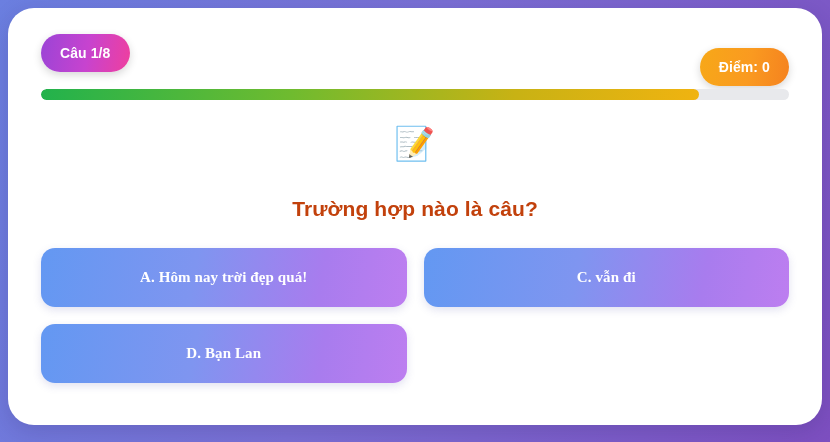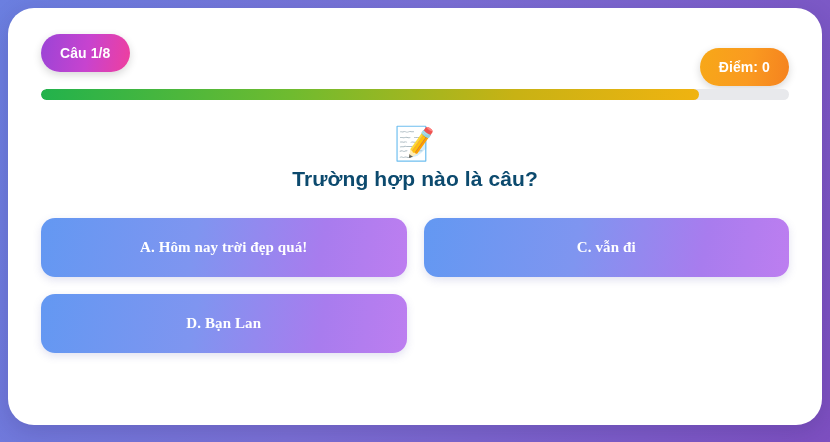--- a/index.html
+++ b/index.html
@@ -99,24 +99,24 @@
   }
 
   .question-icon {
     font-size: 33px;
     line-height: 1;
     display: block;
     height: 38px;
   }
 
   .question-text {
-    margin-top: 2px;
+    margin-top: 32px;
     font-size: 21px;
     font-weight: bold;
-    color: #0c4a6e;
+    color: #c2410c;
     letter-spacing: 0.1px;
   }
 
   
   .options {
     margin-top: 27px;
     display: grid;
     grid-template-columns: 1fr 1fr;
     grid-auto-rows: 59px;
     column-gap: 17px;

